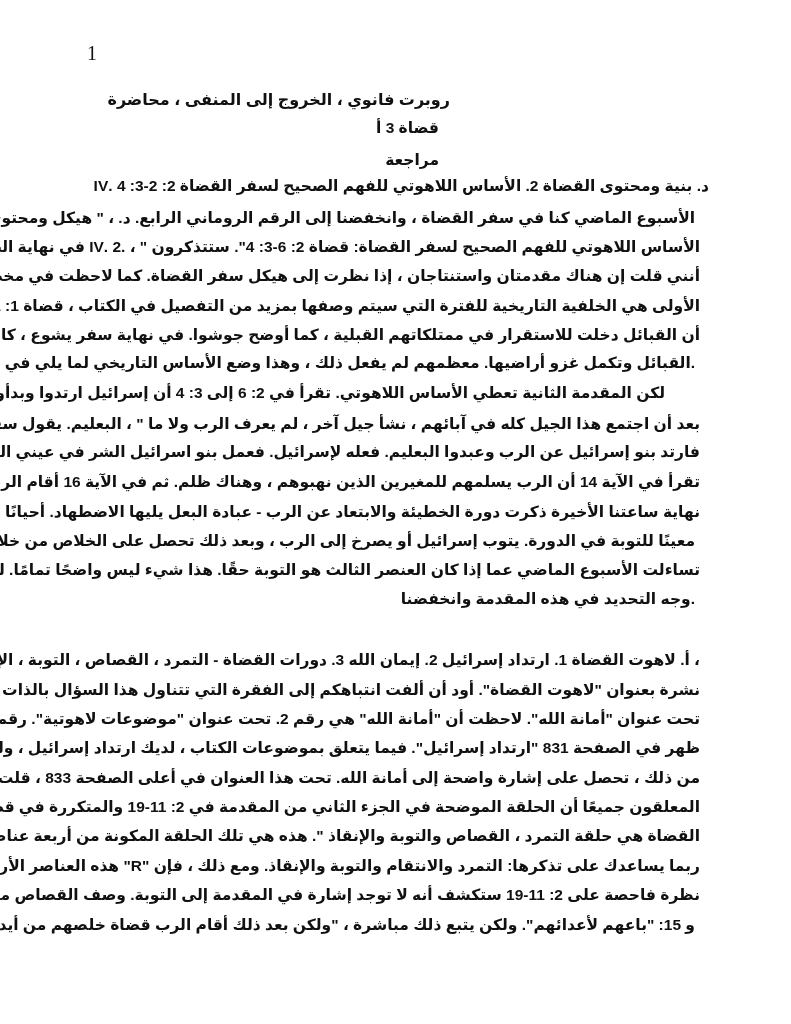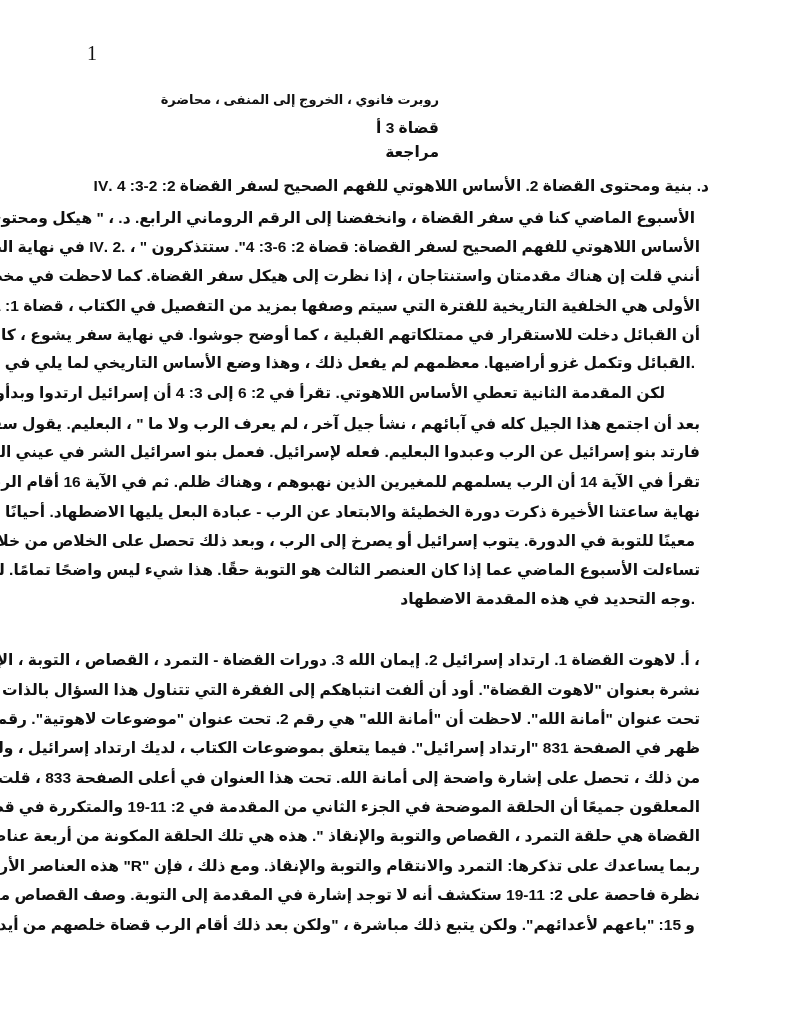--- a/index.html
+++ b/index.html
@@ -18,50 +18,50 @@
       position: absolute; right: 150px; white-space: nowrap;
       font-size: 15.5px; font-weight: bold; line-height: 20px;
       text-align: right;
     }
     .just {
       position: absolute; left: 126px; width: 574px;
       font-size: 15.5px; font-weight: bold; line-height: 20px;
       white-space: nowrap; text-align: justify; text-align-last: justify;
       direction: rtl;
     }
-    .header-line { right: 352px; font-size: 13px; }
+    .header-line { right: 341px; font-size: 16px; }
     .sub-line { right: 352px; }
     .review { right: 352px; }
   </style>
 </head>
 <body>
 
 <div>
   <div class="page-num">1</div>
 
   <div class="line rtl header-line" style="top:90px;">روبرت فانوي ، الخروج إلى المنفى ، محاضرة</div>
   <div class="line rtl sub-line" style="top:118px;">قضاة 3 أ</div>
-  <div class="line rtl review" style="top:142px;">مراجعة</div>
+  <div class="line rtl review" style="top:150px;">مراجعة</div>
   <div class="line rtl" style="top:176px; right:82px;">د. بنية ومحتوى القضاة 2. الأساس اللاهوتي للفهم الصحيح لسفر القضاة 2: 2-3: 4 .IV</div>
 
   <div class="line rtl" style="top:208px; right:96px;">الأسبوع الماضي كنا في سفر القضاة ، وانخفضنا إلى الرقم الروماني الرابع. د. ، " هيكل ومحتوى القضاة."</div>
   <div class="just" style="top:237px; left:90px; width:610px;">الأساس اللاهوتي للفهم الصحيح لسفر القضاة: قضاة 2: 6-3: 4". ستتذكرون " ، .2 .IV في نهاية الجلسة تحدثنا عن</div>
   <div class="just" style="top:266px; left:90px; width:610px;">أنني قلت إن هناك مقدمتان واستنتاجان ، إذا نظرت إلى هيكل سفر القضاة. كما لاحظت في مخططك ، كانت المقدمة</div>
   <div class="just" style="top:296px; left:90px; width:610px;">الأولى هي الخلفية التاريخية للفترة التي سيتم وصفها بمزيد من التفصيل في الكتاب ، قضاة 1: 1-2: 5. علمنا هناك</div>
   <div class="just" style="top:325px; left:90px; width:610px;">أن القبائل دخلت للاستقرار في ممتلكاتهم القبلية ، كما أوضح جوشوا. في نهاية سفر يشوع ، كان القصد أن تستقر</div>
   <div class="line rtl" style="top:353px; right:96px;">.القبائل وتكمل غزو أراضيها. معظمهم لم يفعل ذلك ، وهذا وضع الأساس التاريخي لما يلي في سفر القضاة</div>
 
   <div class="line rtl" style="top:383px; right:126px;">لكن المقدمة الثانية تعطي الأساس اللاهوتي. تقرأ في 2: 6 إلى 3: 4 أن إسرائيل ارتدوا وبدأوا يخدمون</div>
   <div class="just" style="top:414px; left:90px; width:610px;">بعد أن اجتمع هذا الجيل كله في آبائهم ، نشأ جيل آخر ، لم يعرف الرب ولا ما " ، البعليم. يقول سفر القضاة 2:10</div>
   <div class="just" style="top:442px; left:90px; width:610px;">فارتد بنو إسرائيل عن الرب وعبدوا البعليم.  فعله لإسرائيل. فعمل بنو اسرائيل الشر في عيني الرب وعبدوا البعليم</div>
   <div class="just" style="top:472px; left:90px; width:610px;">تقرأ في الآية 14 أن الرب يسلمهم للمغيرين الذين نهبوهم ، وهناك ظلم. ثم في الآية 16 أقام الرب قضاة لإنقاذهم. في</div>
   <div class="just" style="top:502px; left:90px; width:610px;">نهاية ساعتنا الأخيرة ذكرت دورة الخطيئة والابتعاد عن الرب - عبادة البعل يليها الاضطهاد. أحيانًا تجد عنصرًا</div>
   <div class="line rtl" style="top:531px; right:96px;">معينًا للتوبة في الدورة. يتوب إسرائيل أو يصرخ إلى الرب ، وبعد ذلك تحصل على الخلاص من خلال قاض.</div>
   <div class="just" style="top:560px; left:90px; width:610px;">تساءلت الأسبوع الماضي عما إذا كان العنصر الثالث هو التوبة حقًا. هذا شيء ليس واضحًا تمامًا. لم يتم ذكره على</div>
-  <div class="line rtl" style="top:589px; right:96px;">.وجه التحديد في هذه المقدمة الاضطهاد</div>
+  <div class="line rtl" style="top:589px; right:96px;">.وجه التحديد في هذه المقدمة وانخفضنا</div>
 
   <div class="just" style="top:650px; left:90px; width:610px;">، أ. لاهوت القضاة 1. ارتداد إسرائيل 2. إيمان الله 3. دورات القضاة - التمرد ، القصاص ، التوبة ، الإنقاذ أعطيتك</div>
   <div class="just" style="top:680px; left:90px; width:610px;">نشرة بعنوان "لاهوت القضاة". أود أن ألفت انتباهكم إلى الفقرة التي تتناول هذا السؤال بالذات ، والواردة في الصفحة</div>
   <div class="just" style="top:709px; left:90px; width:610px;">تحت عنوان "أمانة الله". لاحظت أن "أمانة الله" هي رقم 2. تحت عنوان "موضوعات لاهوتية". رقم 1. ، 833</div>
   <div class="just" style="top:738px; left:90px; width:610px;">ظهر في الصفحة 831 "ارتداد إسرائيل". فيما يتعلق بموضوعات الكتاب ، لديك ارتداد إسرائيل ، ولكن على النقيض</div>
   <div class="just" style="top:768px; left:90px; width:610px;">من ذلك ، تحصل على إشارة واضحة إلى أمانة الله. تحت هذا العنوان في أعلى الصفحة 833 ، قلت ، "اقترح</div>
   <div class="just" style="top:797px; left:90px; width:610px;">المعلقون جميعًا أن الحلقة الموضحة في الجزء الثاني من المقدمة في 2: 11-19 والمتكررة في قصص مختلف</div>
   <div class="just" style="top:826px; left:90px; width:610px;">القضاة هي حلقة التمرد ، القصاص والتوبة والإنقاذ ". هذه هي تلك الحلقة المكونة من أربعة عناصر - التفكير في</div>
   <div class="just" style="top:856px; left:90px; width:610px;">ربما يساعدك على تذكرها: التمرد والانتقام والتوبة والإنقاذ. ومع ذلك ، فإن "R" هذه العناصر الأربعة على أنها</div>
   <div class="just" style="top:885px; left:90px; width:610px;">نظرة فاحصة على 2: 11-19 ستكشف أنه لا توجد إشارة في المقدمة إلى التوبة. وصف القصاص من الردة في 14</div>

